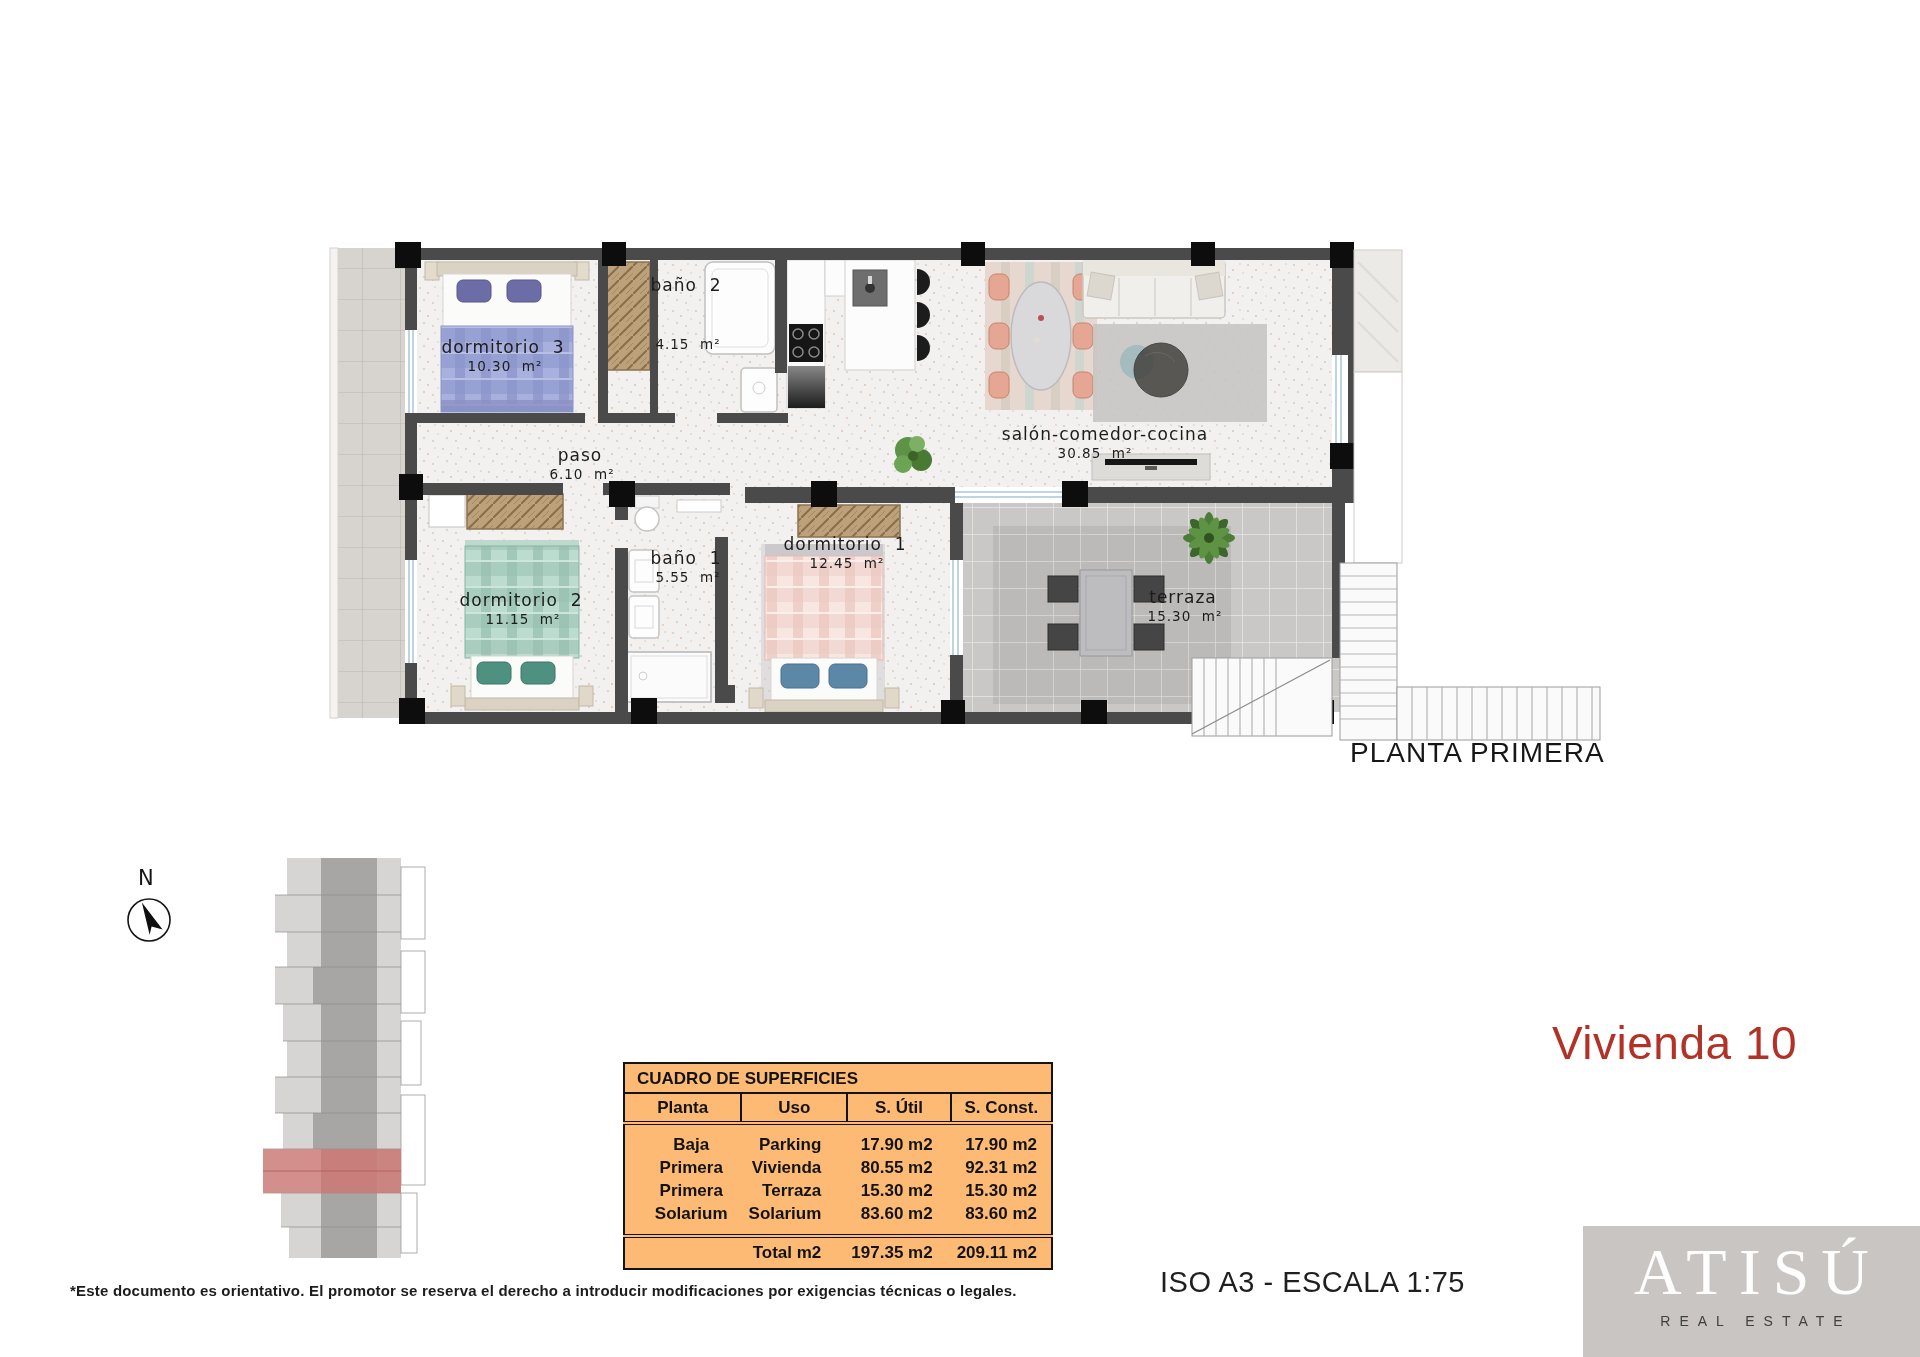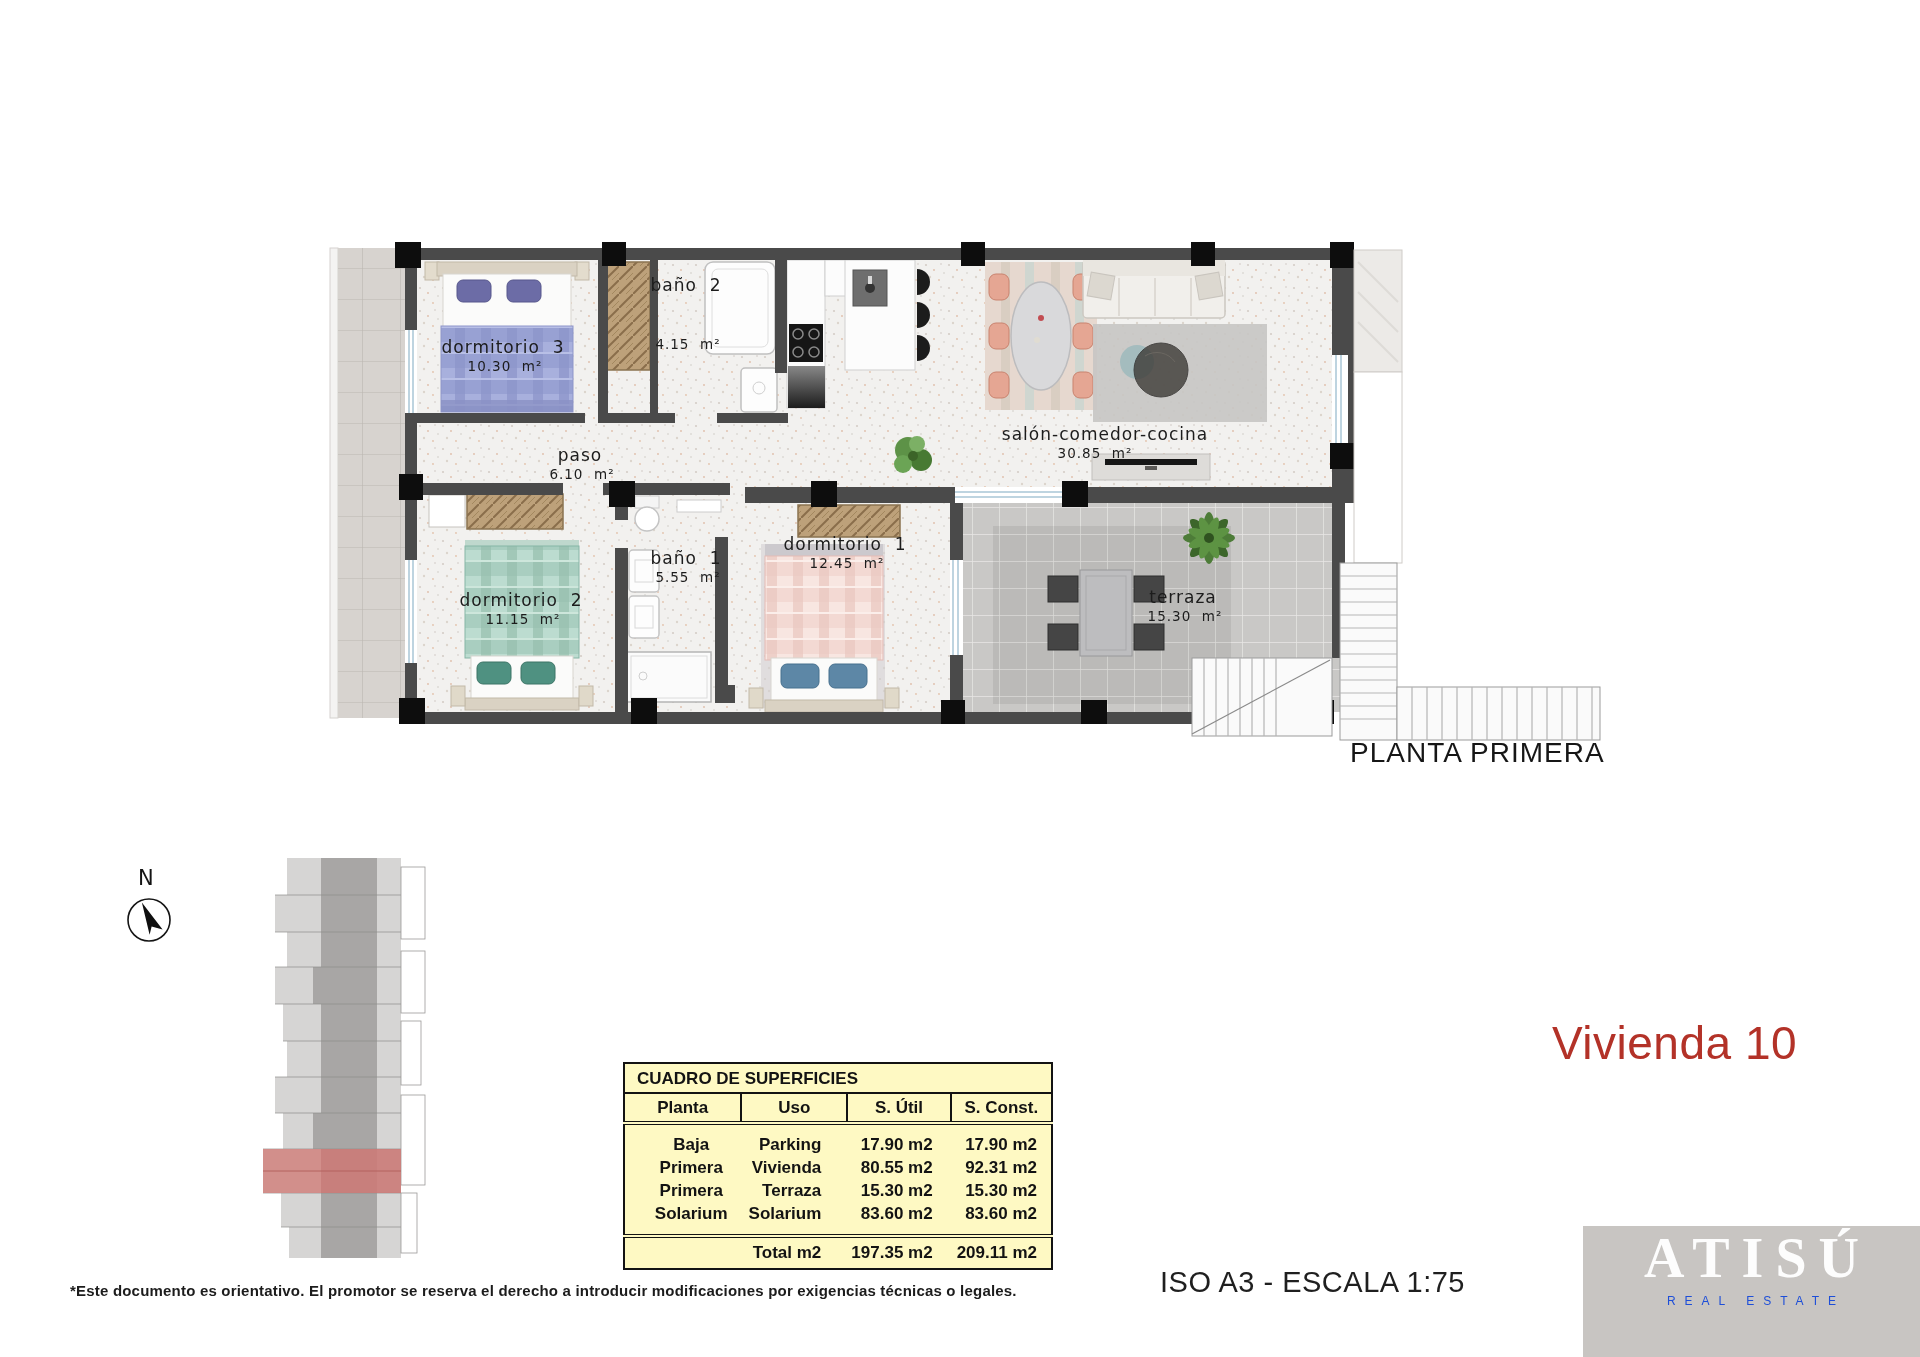--- a/index.html
+++ b/index.html
@@ -11,43 +11,43 @@
       font-family:"DejaVu Sans",sans-serif;white-space:pre;text-align:center;letter-spacing:1px;}
   .room-name{font-size:17px;}
   .room-area{font-size:13.5px;}
   
   #plan-caption{position:absolute;left:1350px;top:737px;font-size:28px;color:#161616;letter-spacing:1px;}
   
   #compass-n{position:absolute;left:138px;top:866px;font-size:21px;color:#141414;font-family:"DejaVu Sans",sans-serif;}
   
   .tbl{position:absolute;left:623px;top:1062px;width:430px;border-collapse:collapse;
        font-family:"Liberation Sans",sans-serif;font-weight:bold;color:#131313;font-size:17px;
-       border:2px solid #131313;background:#fef9c3;}
+       border:2px solid #131313;background:#fdba74;}
   .tbl td{padding:0;line-height:1.25;}
   .tbl .title-row td{border-bottom:2px solid #131313;padding:4px 0 3px 12px;}
   .tbl .head-row td{text-align:center;padding:3px 0 2px 0;border-bottom:4px double #131313;}
   .tbl .head-row td + td{border-left:2px solid #131313;margin-top:38px;}
   .tbl .body-row td{padding:1px 0;}
   .tbl .body-row.first td{padding-top:9px;}
   .tbl .body-row.last td{padding-bottom:9px;}
   .tbl .c1{padding-left:16px !important;text-align:center;}
   .tbl .c2{text-align:right;padding-right:26px !important;}
   .tbl .c3{text-align:right;padding-right:18px !important;}
   .tbl .c4{text-align:right;padding-right:14px !important;}
   .tbl .total-row td{border-top:4px double #131313;padding:4px 0 5px 0;}
   
   #disclaimer-es{position:absolute;left:70px;top:1282px;font-size:15px;color:#1c1c1c;font-weight:600;letter-spacing:.2px;}
   #disclaimer-en{position:absolute;left:84px;top:1303px;font-size:14px;color:#9e9e9e;}
   #scale-note{position:absolute;left:1160px;top:1266px;font-size:29px;color:#1f1f1f;letter-spacing:.5px;}
   #unit-title{position:absolute;left:1552px;top:1016px;font-size:46px;color:#b33228;letter-spacing:.5px;}
   
   #logo-block{position:absolute;left:1583px;top:1226px;width:337px;height:131px;background:#c8c5c2;text-align:center;}
-  #logo-name{margin-top:2px;font-family:"Liberation Serif",serif;font-size:56px;color:#fdfdfd;
-             letter-spacing:12px;text-indent:12px;line-height:1.1;font-weight:bold;}
-  #logo-tagline{margin-top:4px;font-size:12px;color:#1d4ed8;letter-spacing:9px;text-indent:9px;}
+  #logo-name{margin-top:10px;font-family:"Liberation Serif",serif;font-size:66px;color:#fdfdfd;
+             letter-spacing:12px;text-indent:12px;line-height:1.1;}
+  #logo-tagline{margin-top:4px;font-size:14px;color:#404040;letter-spacing:9px;text-indent:9px;}
 </style>
 </head>
 <body>
 
 <div id="page">
 
   <div class="abs" style="left:325px;top:238px;width:1280px;height:510px;">
   <svg width="1280" height="510" viewBox="0 0 1280 510">
     <defs>
       <pattern id="speck" width="23" height="23" patternUnits="userSpaceOnUse">

